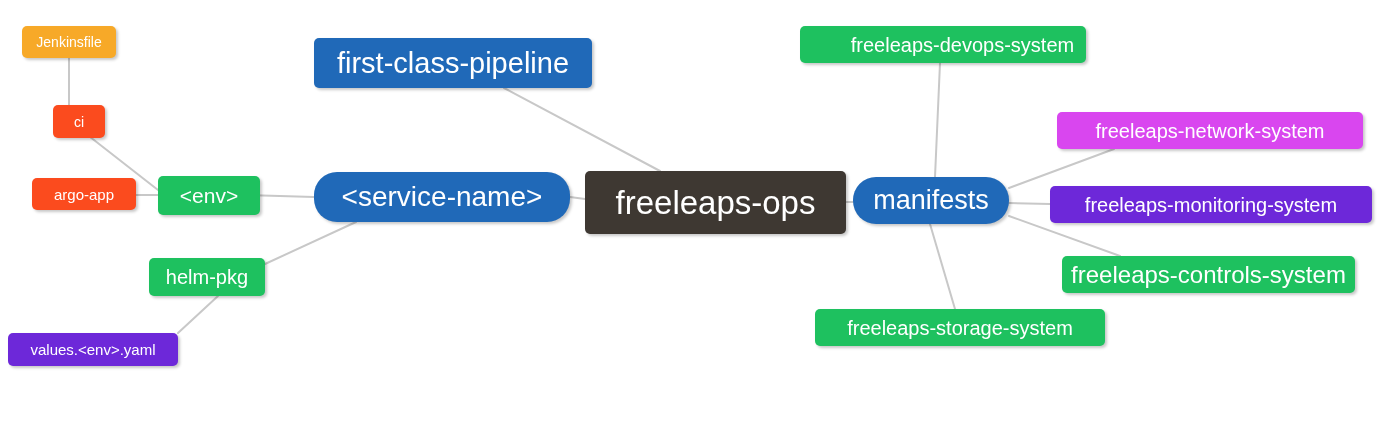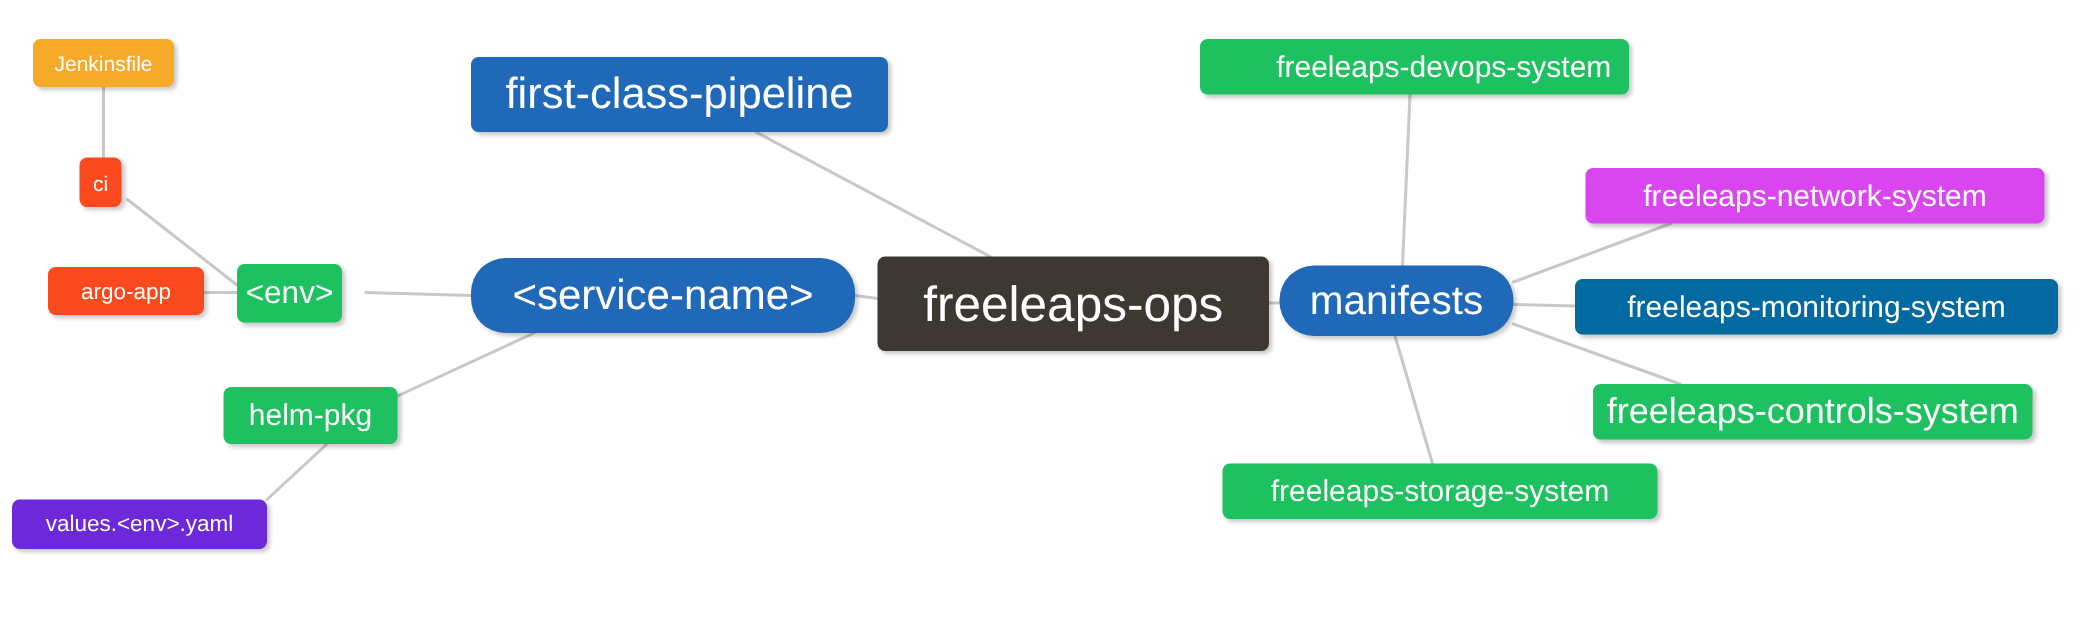--- a/index.html
+++ b/index.html
@@ -59,27 +59,27 @@
       <line x1="935" y1="177" x2="940" y2="63" stroke="#c8c8c8" stroke-width="2" stroke-linecap="round"></line>
       <line x1="1009" y1="188" x2="1114" y2="149" stroke="#c8c8c8" stroke-width="2" stroke-linecap="round"></line>
       <line x1="1009" y1="203" x2="1050" y2="204" stroke="#c8c8c8" stroke-width="2" stroke-linecap="round"></line>
       <line x1="1009" y1="216" x2="1120" y2="256" stroke="#c8c8c8" stroke-width="2" stroke-linecap="round"></line>
       <line x1="930" y1="224" x2="955" y2="309" stroke="#c8c8c8" stroke-width="2" stroke-linecap="round"></line>
     </svg>
   <div id="node-layer">
       <div class="node" style="left: 22px; top: 26px; width: 94px; height: 32px; background: rgb(247, 169, 40); font-size: 14px;">
         <span class="node-label">Jenkinsfile</span>
       </div>
-      <div class="node" style="left: 53px; top: 105px; width: 28px; height: 33px; background: rgb(251, 75, 30); font-size: 14px;">
+      <div class="node" style="left: 53px; top: 105px; width: 52px; height: 33px; background: rgb(251, 75, 30); font-size: 14px;">
         <span class="node-label">ci</span>
       </div>
       <div class="node" style="left: 32px; top: 178px; width: 104px; height: 32px; background: rgb(251, 75, 30); font-size: 15px;">
         <span class="node-label">argo-app</span>
       </div>
-      <div class="node" style="left: 158px; top: 176px; width: 70px; height: 39px; background: rgb(30, 193, 95); font-size: 21px; justify-content: center;">
+      <div class="node" style="left: 158px; top: 176px; width: 102px; height: 39px; background: rgb(30, 193, 95); font-size: 21px; justify-content: center;">
         <span class="node-label">&lt;env&gt;</span>
       </div>
       <div class="node" style="left: 149px; top: 258px; width: 116px; height: 38px; background: rgb(30, 193, 95); font-size: 20px;">
         <span class="node-label">helm-pkg</span>
       </div>
       <div class="node" style="left: 8px; top: 333px; width: 170px; height: 33px; background: #6d28d9; font-size: 15px;">
         <span class="node-label">values.&lt;env&gt;.yaml</span>
       </div>
       <div class="node" style="left: 314px; top: 38px; width: 278px; height: 50px; background: rgb(32, 105, 184); font-size: 29px;">
         <span class="node-label">first-class-pipeline</span>
@@ -92,21 +92,21 @@
       </div>
       <div class="node" style="left: 853px; top: 177px; width: 156px; height: 47px; background: rgb(32, 105, 184); font-size: 27px; border-radius: 23px;">
         <span class="node-label">manifests</span>
       </div>
       <div class="node" style="left: 800px; top: 26px; width: 286px; height: 37px; background: rgb(30, 193, 95); font-size: 20px; padding-left: 39px;">
         <span class="node-label">freeleaps-devops-system</span>
       </div>
       <div class="node" style="left: 1057px; top: 112px; width: 306px; height: 37px; background: #d946ef; font-size: 20px;">
         <span class="node-label">freeleaps-network-system</span>
       </div>
-      <div class="node" style="left: 1050px; top: 186px; width: 322px; height: 37px; background: #0369a1; font-size: 20px;">
+      <div class="node" style="left: 1050px; top: 186px; width: 322px; height: 37px; background: #6d28d9; font-size: 20px;">
         <span class="node-label">freeleaps-monitoring-system</span>
       </div>
       <div class="node" style="left: 1062px; top: 256px; width: 293px; height: 37px; background: rgb(30, 193, 95); font-size: 24px; align-items: center;">
         <span class="node-label">freeleaps-controls-system</span>
       </div>
       <div class="node" style="left: 815px; top: 309px; width: 290px; height: 37px; background: rgb(30, 193, 95); font-size: 20px;">
         <span class="node-label">freeleaps-storage-system</span>
       </div>
     </div>
 </div>

